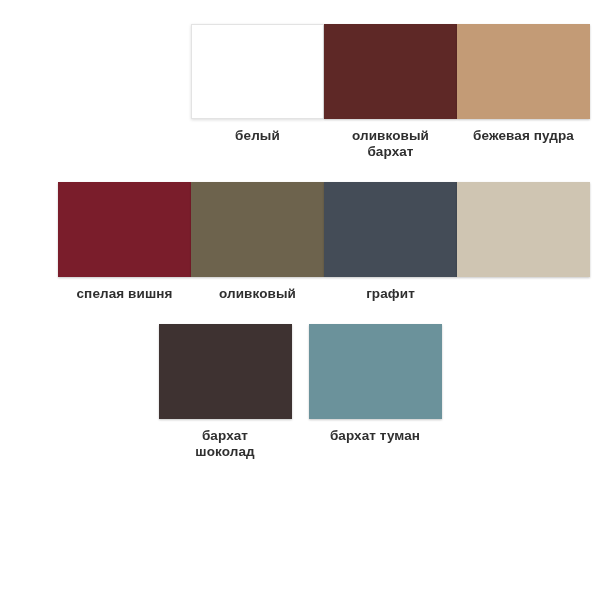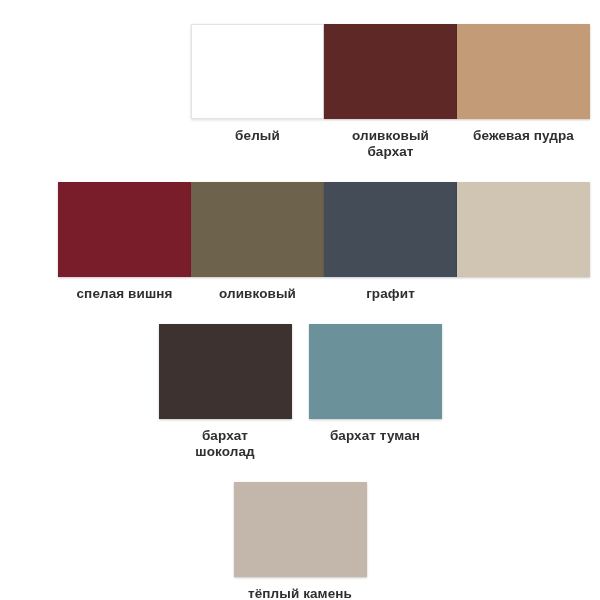--- a/index.html
+++ b/index.html
@@ -130,20 +130,14 @@
       <div class="swatch-chip" style="background-color: rgb(62, 50, 49);"></div>
       <div class="swatch-label" style="color: rgb(47, 47, 47);">бархат
 шоколад</div>
     </div>
     <div class="swatch-cell">
       <div class="swatch-chip" style="background-color: rgb(107, 146, 155);"></div>
       <div class="swatch-label" style="color: rgb(47, 47, 47);">бархат туман</div>
     </div>
   </div>
 
-  <div class="swatch-row row-one row-gap-4">
-    <div class="swatch-cell">
-      <div class="swatch-chip" style="background-color: rgb(195, 182, 171);"></div>
-      <div class="swatch-label" style="color: rgb(47, 47, 47);">тёплый камень</div>
-    </div>
-  </div>
 
 </div>
 
 </body></html>

